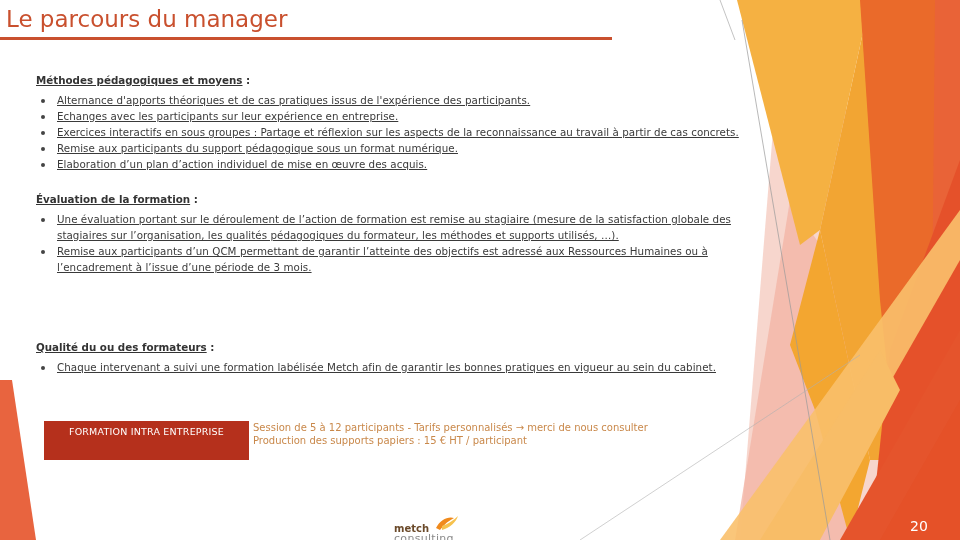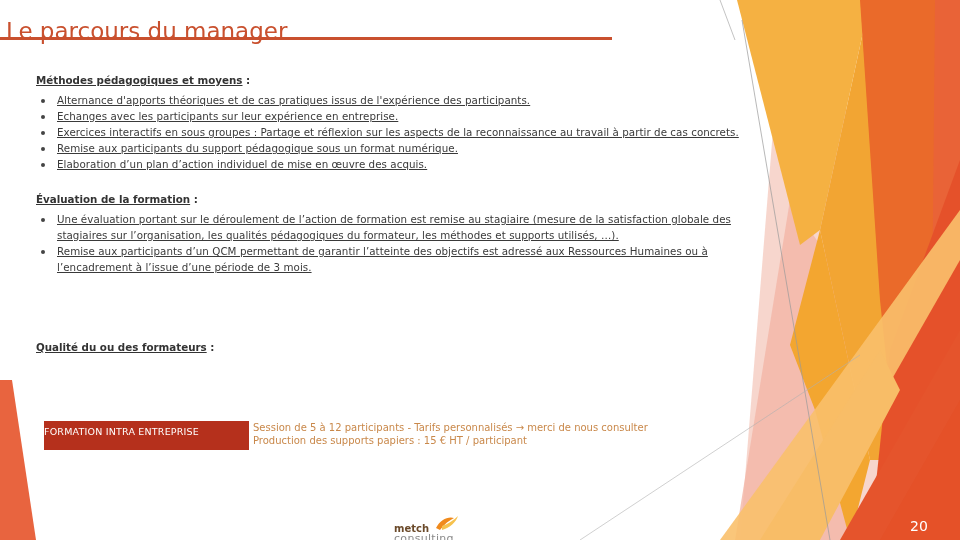--- a/index.html
+++ b/index.html
@@ -4,43 +4,43 @@
 <style>
   html, body { margin: 0; padding: 0; }
   body {
     width: 960px; height: 540px; position: relative; overflow: hidden;
     background: #ffffff;
     font-family: "DejaVu Sans", sans-serif;
     color: #3a3a3a;
   }
   .deco { position: absolute; left: 0; top: 0; width: 960px; height: 540px; pointer-events: none; }
   .title {
-    position: absolute; left: 6px; top: 16px;
+    position: absolute; left: 6px; top: 4px;
     font-family: "DejaVu Sans", sans-serif;
     font-size: 23px; color: #c9502e; letter-spacing: 0px;
     line-height: 30px; white-space: nowrap;
   }
   .title-rule {
     position: absolute; left: 0; top: 37px; width: 612px; height: 3px; background: #c9502e;
   }
   .section { position: absolute; left: 36px; font-size: 10.3px; line-height: 16px; }
   .section-head { color: #333; font-weight: bold; }
   .section-head u { text-decoration: underline; }
   .section-head .colon { font-weight: bold; }
   ul { margin: 0; padding: 0; list-style: none; text-decoration: underline; }
   li { position: relative; padding-left: 21px; white-space: nowrap; letter-spacing: 0.05px; }
   li.wrap { white-space: normal; }
   li::before {
     content: ""; position: absolute; left: 5px; top: 6.5px; width: 4px; height: 4px;
     border-radius: 50%; background: #444;
   }
   .cta {
-    position: absolute; left: 44px; top: 421px; width: 205px; height: 29px;
+    position: absolute; left: 44px; top: 421px; width: 205px; height: 39px;
     background: #b5301c; color: #ffffff; font-size: 9.5px; line-height: 21px;
-    letter-spacing: 0.2px;
+    text-align: center; letter-spacing: 0.2px;
   }
   .info {
     position: absolute; left: 253px; top: 421px; font-size: 10px; line-height: 13px;
     color: #c9884a; white-space: nowrap;
   }
   .logo { position: absolute; left: 392px; top: 514px; width: 68px; height: 36px; }
   .page-num {
     position: absolute; left: 910px; top: 518px; font-size: 14px; color: #ffffff;
   }
 </style>
@@ -100,20 +100,21 @@
 </div>
 
 <div class="section" style="top:289px;">
 </div>
 
 <div class="section" style="top:339px;">
   <div class="section-head">
     <u>Qualité du ou des formateurs</u><span class="colon"> :</span>
   </div>
   <ul style="margin-top:4px;">
+    <li>Chaque intervenant a suivi une formation labélisée Metch afin de garantir les bonnes pratiques en vigueur au sein du cabinet.</li>
   </ul>
 </div>
 
 <div class="cta">FORMATION INTRA ENTREPRISE</div>
 <div class="info">
   <div>Session de 5 à 12 participants - Tarifs personnalisés → merci de nous consulter</div>
   <div>Production des supports papiers : 15 € HT / participant</div>
 </div>
 
 <div class="logo">

